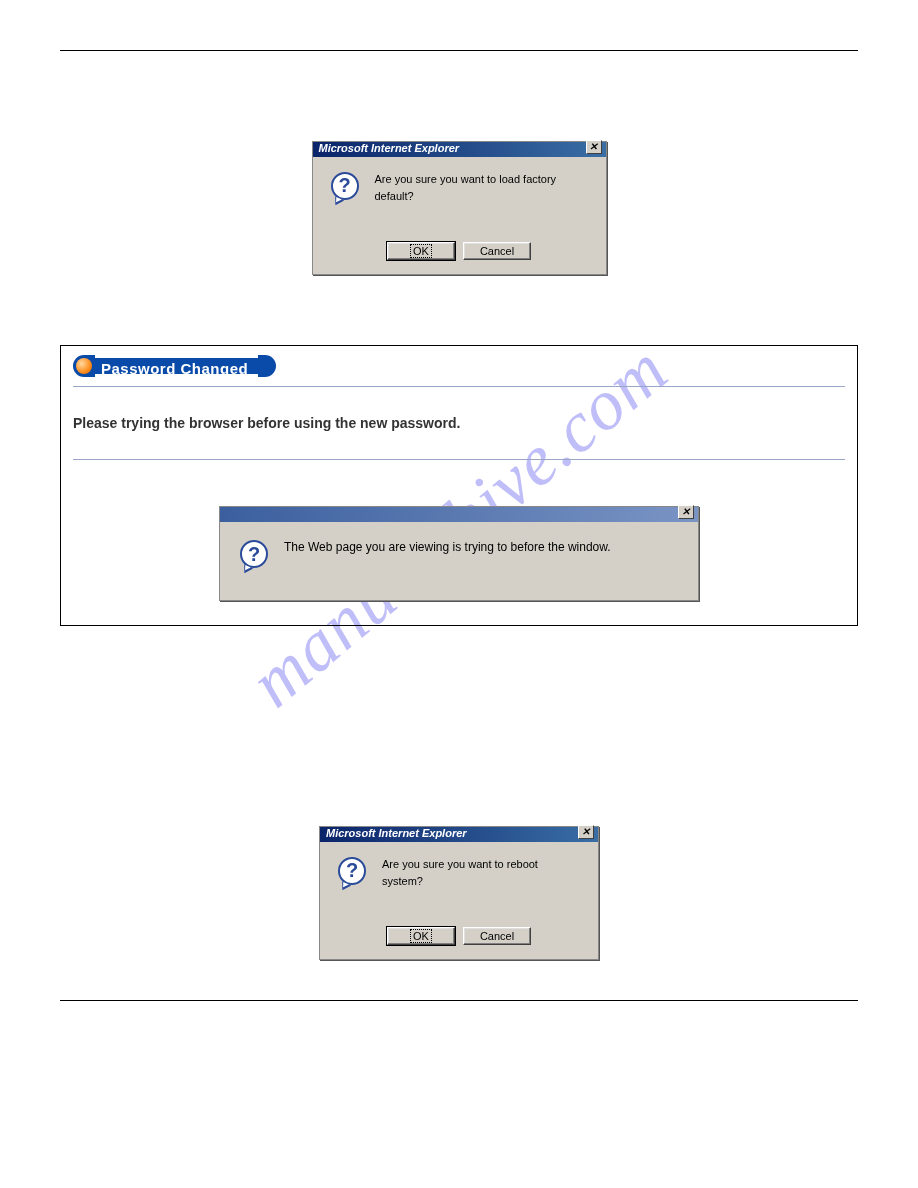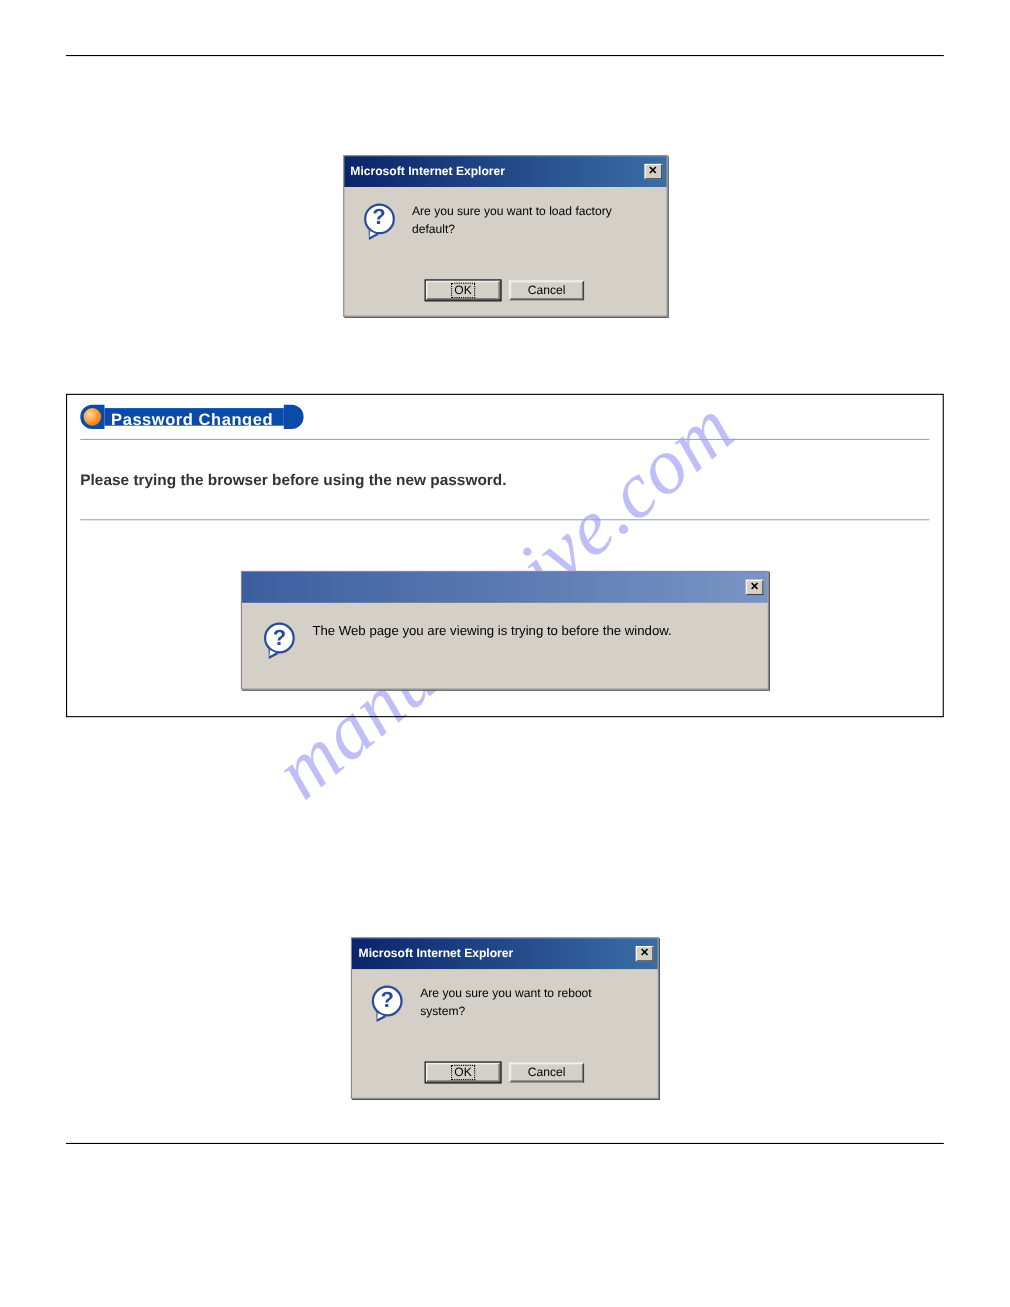--- a/index.html
+++ b/index.html
@@ -28,22 +28,23 @@
     background: #d4d0c8;
   }
   .titlebar {
     background: linear-gradient(to right, #0a246a, #3a6ea5);
     color: #fff;
     font-size: 11px;
     font-weight: bold;
     padding: 3px 4px 3px 6px;
     display: flex;
     justify-content: space-between;
-    align-items: center;
-    height: 28px;
+    align-items: flex-end;
+    height: 15px;
+    font-style: italic;
   }
   .close-btn {
     width: 16px; height: 14px;
     background: #d4d0c8;
     border: 1px solid #fff;
     border-right-color: #404040; border-bottom-color: #404040;
     display: flex; align-items: center; justify-content: center;
     font-size: 10px; font-weight: bold; color: #000;
     line-height: 1;
   }

